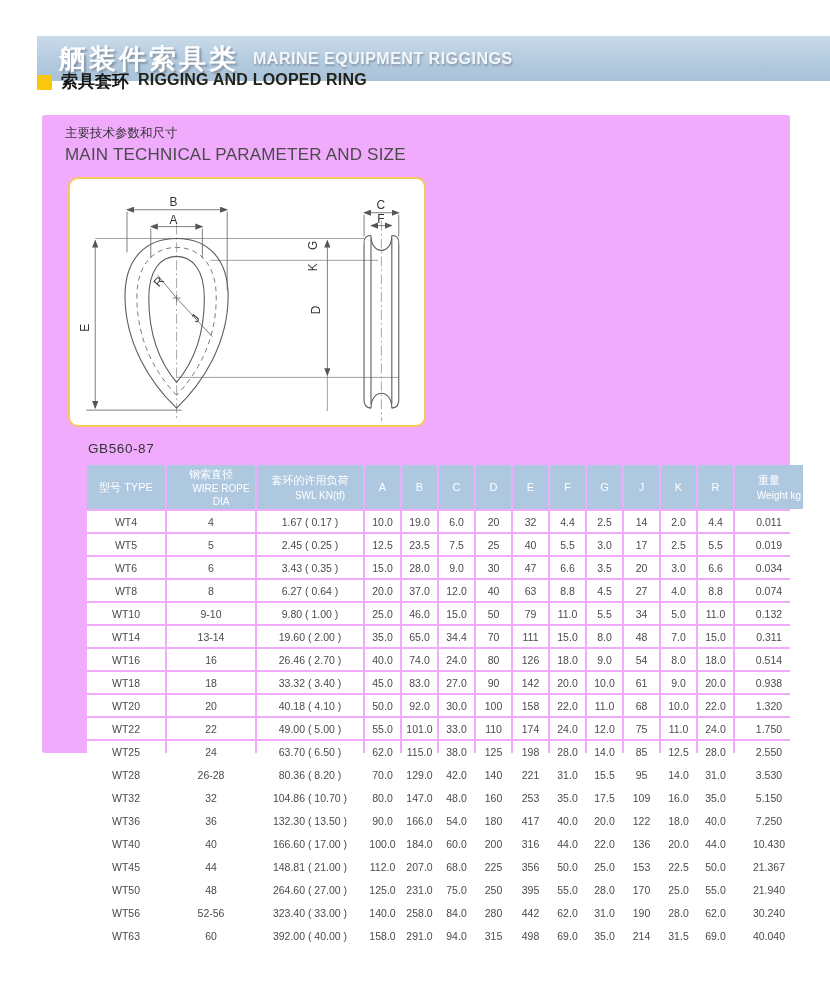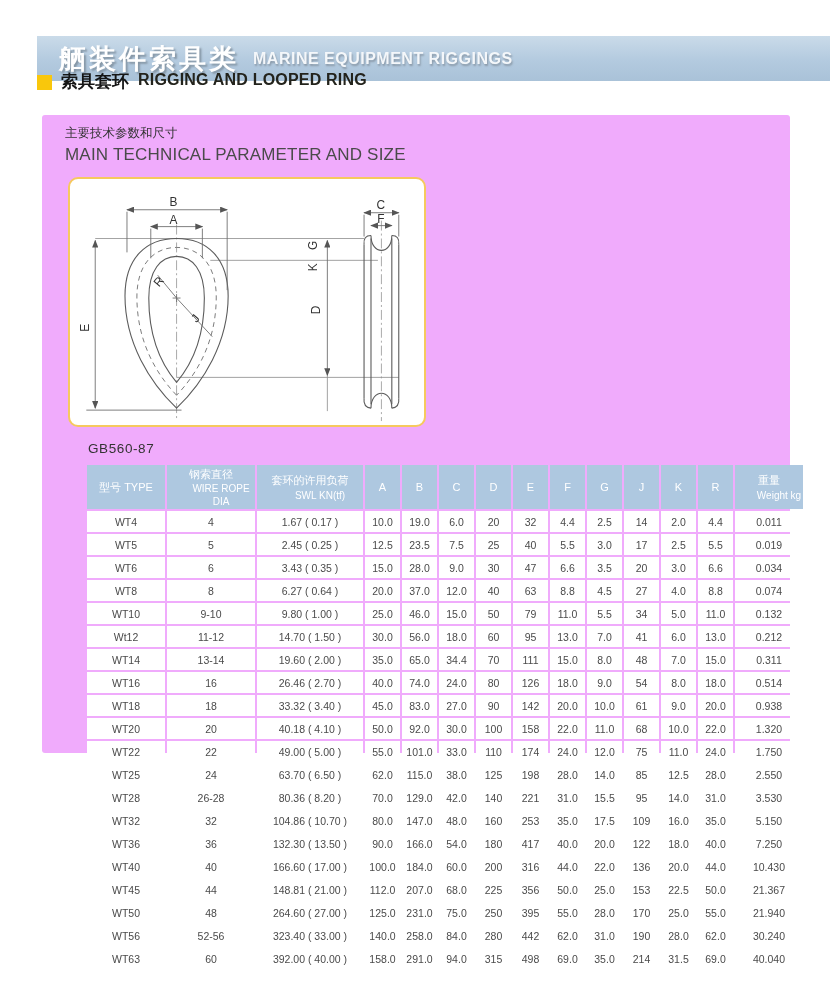--- a/index.html
+++ b/index.html
@@ -287,36 +287,20 @@
           <td>50</td>
           <td>79</td>
           <td>11.0</td>
           <td>5.5</td>
           <td>34</td>
           <td>5.0</td>
           <td>11.0</td>
           <td>0.132</td>
         </tr>
         <tr>
-          <td>Wt12</td>
-          <td>11-12</td>
-          <td>14.70 ( 1.50 )</td>
-          <td>30.0</td>
-          <td>56.0</td>
-          <td>18.0</td>
-          <td>60</td>
-          <td>95</td>
-          <td>13.0</td>
-          <td>7.0</td>
-          <td>41</td>
-          <td>6.0</td>
-          <td>13.0</td>
-          <td>0.212</td>
-        </tr>
-        <tr>
           <td>WT14</td>
           <td>13-14</td>
           <td>19.60 ( 2.00 )</td>
           <td>35.0</td>
           <td>65.0</td>
           <td>34.4</td>
           <td>70</td>
           <td>111</td>
           <td>15.0</td>
           <td>8.0</td>

